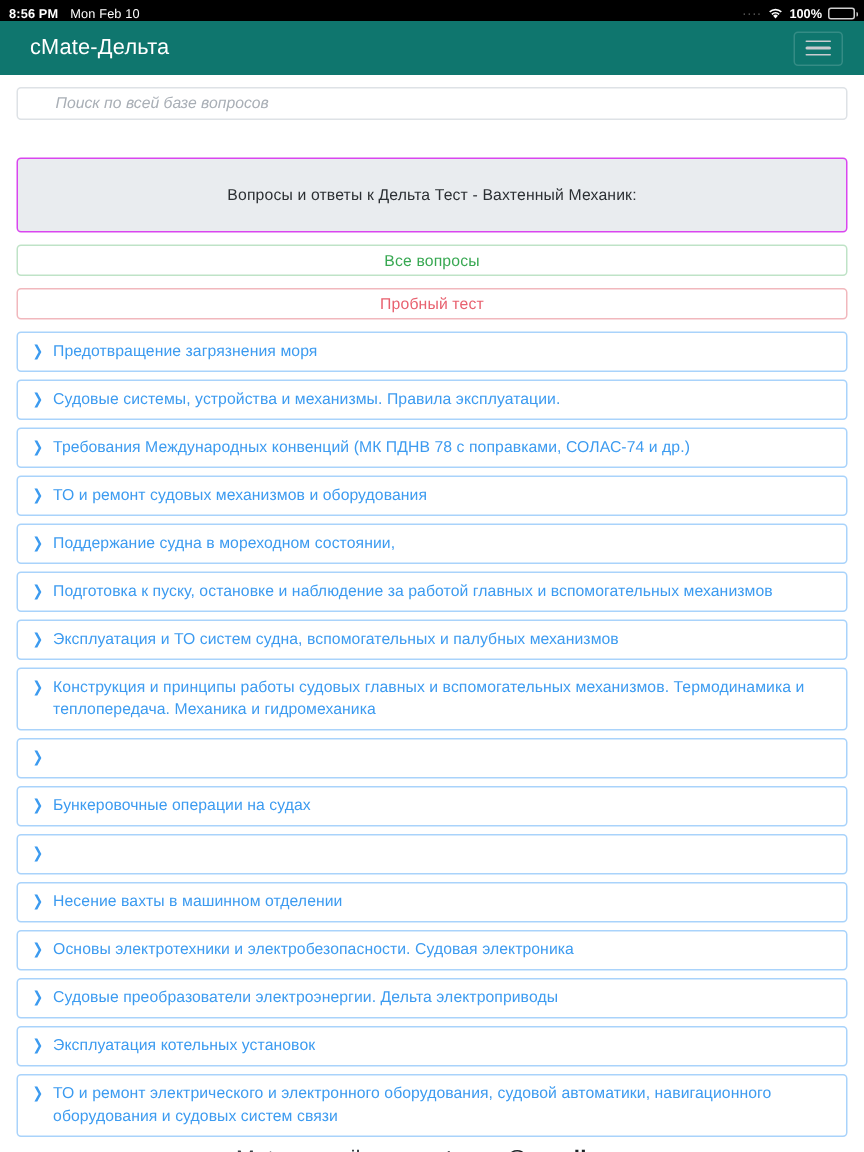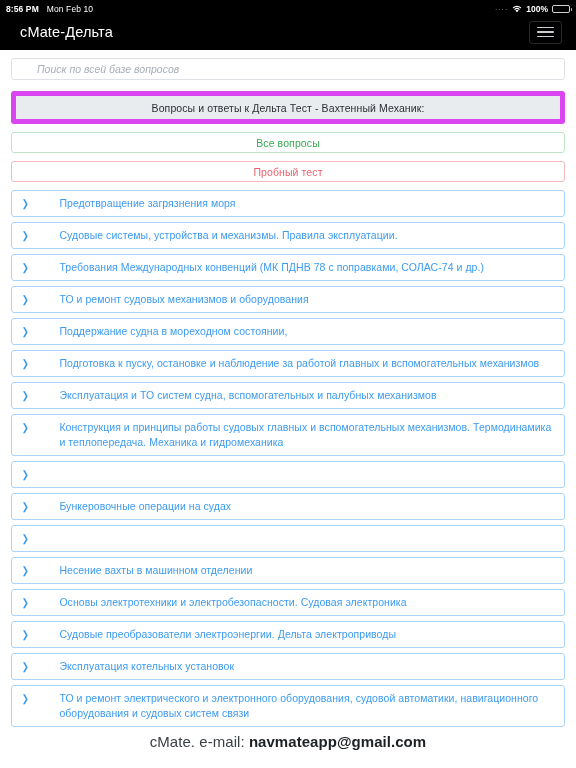--- a/index.html
+++ b/index.html
@@ -70,21 +70,21 @@
   }
   .sb-batt-fill {
     height: 100%;
     background: #ffffff;
     border-radius: 1px;
   }
 
   
   .navbar {
     height: 36px;
-    background: #000000;
+    background: #0f766e;
     display: flex;
     align-items: center;
     padding: 0 14px 0 20px;
     box-sizing: border-box;
   }
   .nav-title {
     color: #ffffff;
     font-size: 14.5px;
     font-weight: 400;
     letter-spacing: .15px;
@@ -129,25 +129,25 @@
     font-size: 10.5px;
     font-family: inherit;
     color: #495057;
     outline: none;
     font-style: italic;
   }
   .search-input::placeholder { color: #a9afb6; }
 
   
   .panel-heading {
-    margin-top: 11px;
+    margin-top: 25px;
     background: #e9ecef;
-    border: 5px solid #d946ef;
-    border-radius: 3px;
-    height: 33px;
+    border: 1px solid #d946ef;
+    border-radius: 3px;
+    height: 50px;
     display: flex;
     align-items: center;
     justify-content: center;
     color: #2b2f33;
     font-size: 10.5px;
     letter-spacing: .1px;
     box-sizing: border-box;
   }
 
   
@@ -195,21 +195,20 @@
     line-height: 15px;
     flex: 0 0 auto;
     transform: scaleX(0.85);
   }
   .topic .tlabel {
     color: #3c9bf0;
     font-size: 10.5px;
     line-height: 15px;
     letter-spacing: .05px;
     flex: 1 1 auto;
-    margin-left: 24px;
   }
 
   
   .footer {
     margin-top: 6px;
     font-size: 15px;
     color: #3a3f44;
     letter-spacing: .05px;
     text-align: center;
   }

